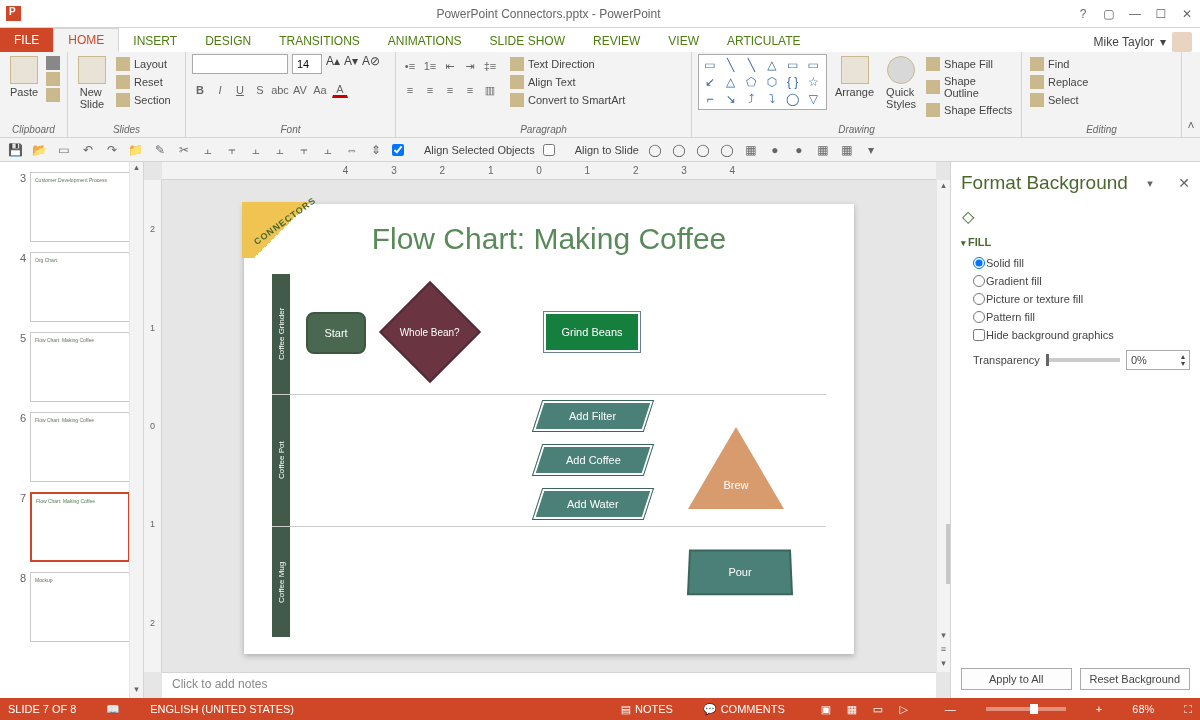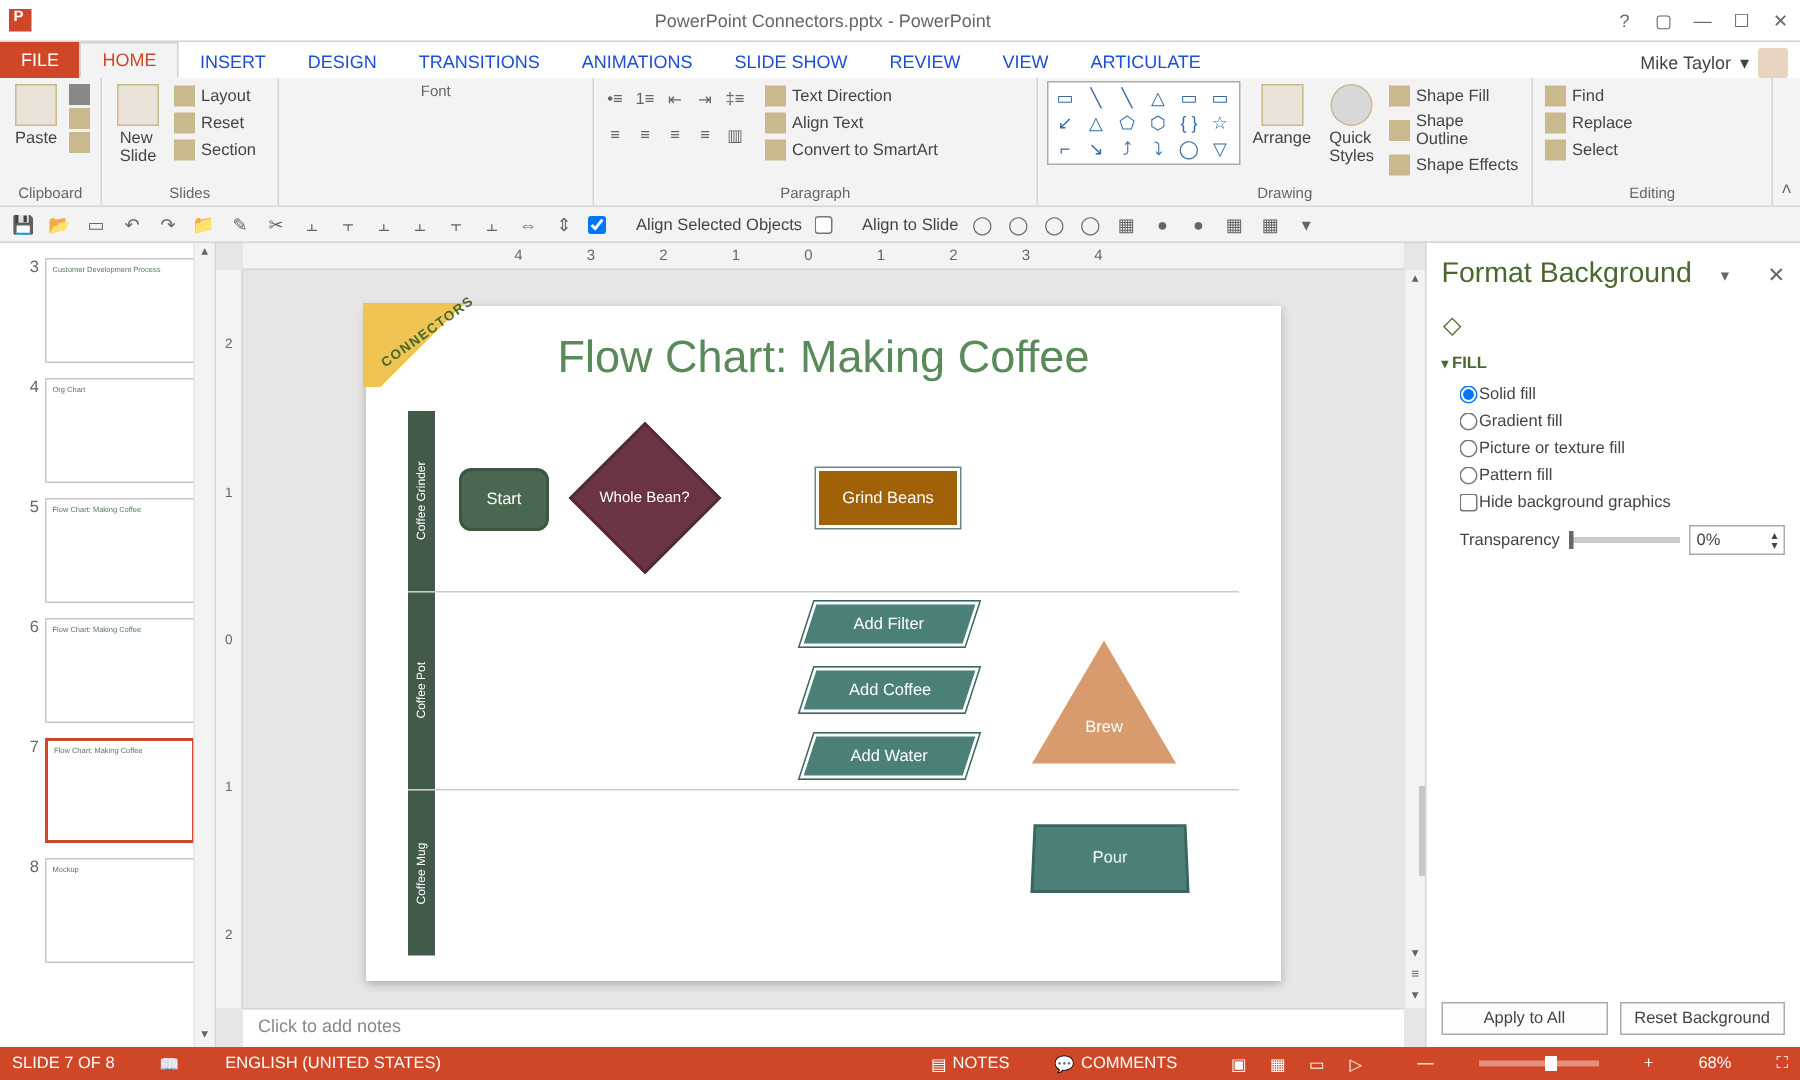--- a/index.html
+++ b/index.html
@@ -8,31 +8,31 @@
 
 .titlebar { height: 28px; background: #fff; display: flex; align-items: center; border-bottom: 1px solid #d4d4d4; }
 .titlebar .app-icon { width: 15px; height: 15px; background: #d04727; margin: 0 6px; position: relative; }
 .titlebar .app-icon::after { content: "P"; color: #fff; font-size: 10px; font-weight: bold; position: absolute; left: 3px; top: 0; }
 .titlebar .title { flex: 1; text-align: center; font-size: 12px; color: #666; }
 .titlebar .win-controls { display: flex; gap: 0; }
 .titlebar .win-controls span { width: 26px; height: 20px; display: flex; align-items: center; justify-content: center; color: #666; }
 
 
 .ribbon-tabs { height: 24px; display: flex; align-items: flex-end; background: #fff; position: relative; }
-.ribbon-tabs .tab { padding: 4px 14px; font-size: 12px; color: #1d4ed8; cursor: pointer; text-transform: uppercase; }
+.ribbon-tabs .tab { padding: 4px 14px; font-size: 12px; color: #4d7c0f; cursor: pointer; text-transform: uppercase; }
 .ribbon-tabs .tab.file { background: #d04727; color: #fff; padding: 5px 14px; }
 .ribbon-tabs .tab.active { color: #d04727; border: 1px solid #d4d4d4; border-bottom: 1px solid #f3f3f3; background: #f3f3f3; }
 .ribbon-tabs .user-area { margin-left: auto; padding-right: 8px; display: flex; align-items: center; gap: 6px; color: #444; font-size: 12px; }
 .ribbon-tabs .user-area .avatar { width: 20px; height: 20px; background: #e8d4c0; border-radius: 2px; }
 
 
 .ribbon { height: 86px; background: #f3f3f3; border-bottom: 1px solid #d4d4d4; display: flex; }
 .ribbon-group { border-right: 1px solid #d4d4d4; padding: 2px 6px 0 6px; display: flex; flex-direction: column; }
 .ribbon-group .body { flex: 1; display: flex; align-items: flex-start; gap: 4px; }
-.ribbon-group .label { text-align: center; font-size: 10px; color: #666; padding: 2px 0; position: relative; }
+.ribbon-group .label { text-align: center; font-size: 10px; color: #666; padding: 2px 0; position: relative; font-style: italic; }
 .big-btn { display: flex; flex-direction: column; align-items: center; gap: 2px; padding: 2px 4px; font-size: 11px; color: #444; }
 .big-btn .ico { width: 28px; height: 28px; background: #e9e3d7; border: 1px solid #c9b98d; }
 .small-col { display: flex; flex-direction: column; gap: 2px; }
 .small-btn { display: flex; align-items: center; gap: 4px; font-size: 11px; color: #444; padding: 1px 2px; }
 .small-btn .ico-s { width: 14px; height: 14px; background: #c9b98d; }
 .font-combo { display: flex; gap: 4px; }
 .font-combo input { border: 1px solid #ababab; height: 20px; font-size: 11px; padding: 0 4px; background: #fff; }
 .icon-row { display: flex; gap: 4px; margin-top: 4px; }
 .icon-row .ic { width: 16px; height: 16px; border: 1px solid transparent; display: flex; align-items: center; justify-content: center; font-size: 11px; color: #666; }
 .shapes-gallery { width: 130px; display: grid; grid-template-columns: repeat(6, 1fr); gap: 1px; padding: 2px; background: #fff; border: 1px solid #ababab; }
@@ -69,21 +69,21 @@
 .slide .corner-banner span { position: absolute; left: 6px; top: 14px; transform: rotate(-36deg); font-size: 9px; font-weight: bold; color: #4a682e; letter-spacing: 1px; }
 .slide h1 { text-align: center; color: #5a8a5a; font-weight: 300; font-size: 30px; padding-top: 18px; }
 .slide .lanes { position: absolute; left: 28px; top: 70px; width: 554px; }
 .lane { display: flex; border-bottom: 1px solid #ccc; }
 .lane .lane-label { width: 18px; background: #425a4a; color: #fff; font-size: 8px; display: flex; align-items: center; justify-content: center; writing-mode: vertical-rl; transform: rotate(180deg); padding: 6px 0; }
 .lane .lane-body { flex: 1; position: relative; height: 120px; }
 .shape { position: absolute; color: #fff; font-size: 11px; display: flex; align-items: center; justify-content: center; text-align: center; }
 .shape.start { left: 16px; top: 38px; width: 60px; height: 42px; background: #4a6850; border-radius: 8px; border: 2px solid #3c5640; }
 .shape.diamond { left: 104px; top: 22px; width: 72px; height: 72px; background: #6a3440; transform: rotate(45deg); border: 2px solid #54293a; }
 .shape.diamond span { transform: rotate(-45deg); font-size: 10px; }
-.shape.rect { left: 254px; top: 38px; width: 96px; height: 40px; background: #a16207; border: 2px solid #fff; outline: 1px solid #6a848a; }
+.shape.rect { left: 254px; top: 38px; width: 96px; height: 40px; background: #15803d; border: 2px solid #fff; outline: 1px solid #6a848a; }
 .shape.para { width: 110px; height: 30px; background: #4a8078; transform: skewX(-18deg); border: 2px solid #fff; outline: 1px solid #3a665e; }
 .shape.para span { transform: skewX(18deg); }
 .shape.tri { left: 398px; top: -12px; width: 0; height: 0; border-left: 48px solid transparent; border-right: 48px solid transparent; border-bottom: 82px solid #d89b6e; background: transparent; }
 .shape.tri span { position: absolute; top: 52px; left: -16px; width: 32px; color: #fff; }
 .shape.pour { left: 398px; top: 22px; width: 104px; height: 46px; background: #4a8078; border: 2px solid #3a665e; transform: perspective(120px) rotateX(6deg); }
 .ed-scroll { width: 14px; background: #f3f3f3; border-left: 1px solid #e5e5e5; display: flex; flex-direction: column; align-items: center; }
 .ed-scroll .btn { height: 14px; font-size: 9px; color: #666; width: 100%; text-align: center; }
 .ed-scroll .track { flex: 1; position: relative; }
 .ed-scroll .knob { position: absolute; left: 2px; width: 10px; height: 60px; background: #c8c8c8; top: 330px; }
 .notes { height: 26px; border-top: 1px solid #d4d4d4; background: #fff; padding: 4px 10px; color: #888; font-size: 12px; margin-left: 18px; margin-right: 14px; }
@@ -180,20 +180,45 @@
         <div class="small-btn">
             <div class="ico-s"></div>
             <span>Section</span>
           </div>
       </div>
     </div>
     <div class="label">Slides</div>
   </div>
 
   <div class="ribbon-group" style="width:210px">
+    <div class="body" style="flex-direction:column;align-items:stretch">
+      <div class="font-combo">
+        <input style="width: 96px;">
+        <input style="width: 30px;" value="14">
+        <span class="ic">A▴</span>
+        <span class="ic">A▾</span>
+        <span class="ic">A⊘</span>
+      </div>
+      <div class="icon-row">
+        <span class="ic">
+            <b>B</b>
+          </span>
+        <span class="ic">
+            <i>I</i>
+          </span>
+        <span class="ic">
+            <u>U</u>
+          </span>
+        <span class="ic">S</span>
+        <span class="ic">abc</span>
+        <span class="ic">AV</span>
+        <span class="ic">Aa</span>
+        <span class="ic" style="border-bottom:3px solid #c00">A</span>
+      </div>
+    </div>
     <div class="label">Font</div>
   </div>
 
   <div class="ribbon-group" style="width:296px">
     <div class="body">
       <div style="display:flex;flex-direction:column;gap:4px">
         <div class="icon-row">
           <span class="ic">•≡</span>
           <span class="ic">1≡</span>
           <span class="ic">⇤</span>

